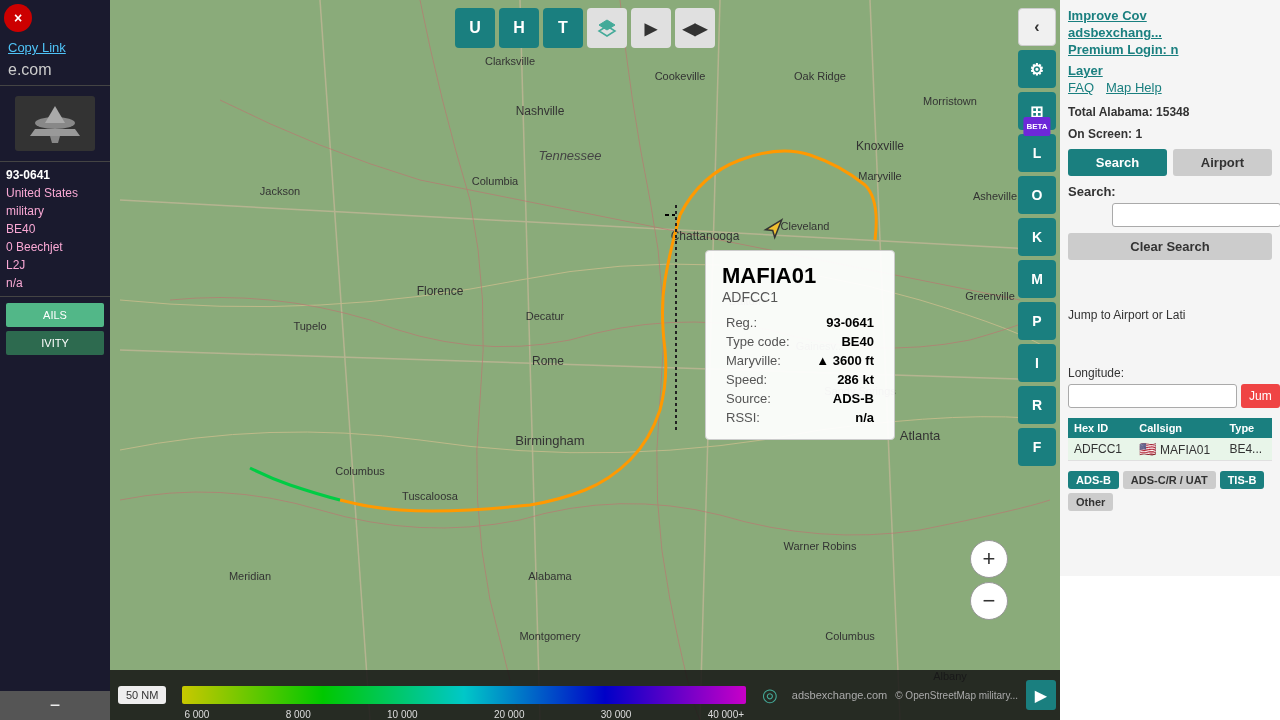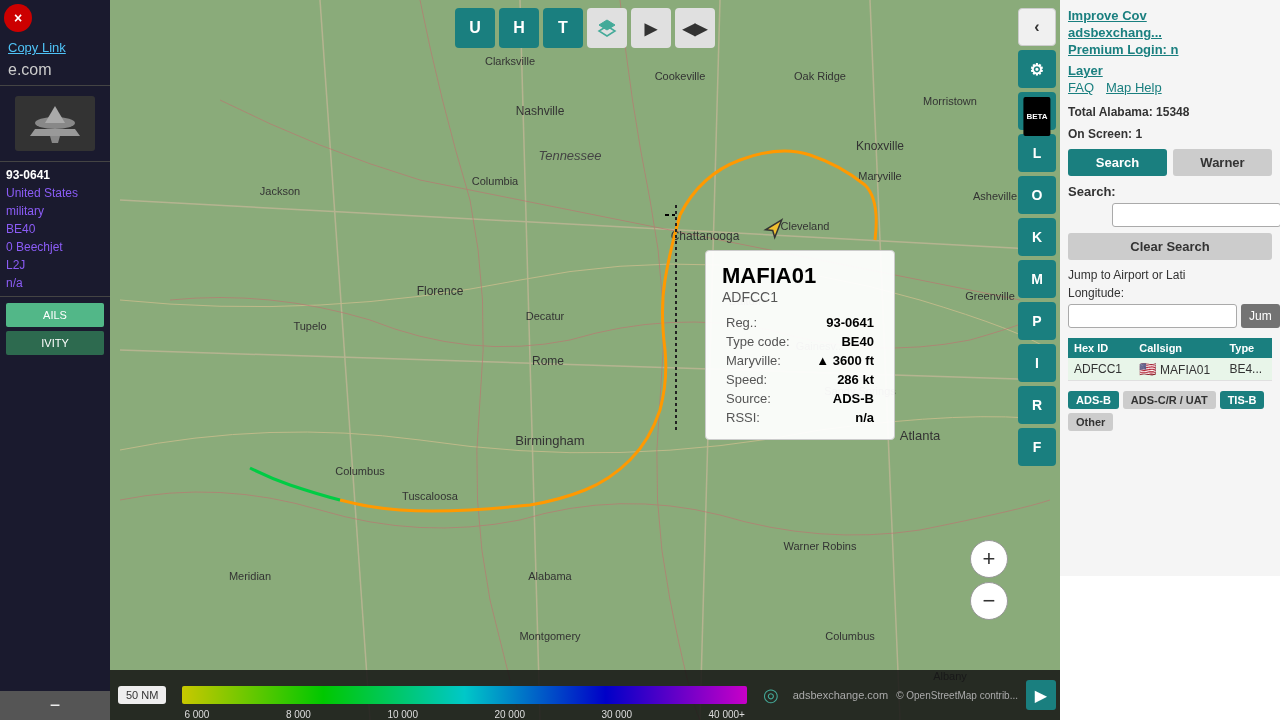--- a/index.html
+++ b/index.html
@@ -50,21 +50,21 @@
       background: #333;
       margin: 6px auto;
       border-radius: 3px;
       overflow: hidden;
       display: flex; align-items: center; justify-content: center;
     }
     #left-sidebar .aircraft-thumb svg { width: 60px; height: 45px; }
     #left-sidebar .info-row {
       padding: 2px 6px;
       font-size: 12px;
-      color: #8b5cf6;
+      color: #f9a8d4;
     }
     #left-sidebar .info-row.highlight { color: #fff; font-weight: bold; }
     #left-sidebar .nav-btn {
       background: #2d6a4f;
       color: white;
       padding: 6px 4px;
       margin: 2px 6px;
       font-size: 11px;
       text-align: center;
       cursor: pointer;
@@ -141,24 +141,24 @@
       display: flex; align-items: center; justify-content: center;
       background: #1a7f7f;
       color: white;
     }
     .rt-btn.light { background: #f0f0f0; color: #333; border: 1px solid #ccc; }
     .rt-btn.beta-wrap { position: relative; }
     .rt-btn .beta-tag {
       position: absolute;
       bottom: -6px; left: 50%;
       transform: translateX(-50%);
-      background: #000000;
+      background: #6d28d9;
       color: white;
       font-size: 8px;
-      padding: 15px 3px;
+      padding: 5px 3px;
       border-radius: 2px;
     }
     .rt-btn.letter { background: #1a7f7f; color: white; font-size: 14px; }
 
     
     #zoom-controls {
       position: absolute;
       right: 52px;
       bottom: 100px;
       display: flex;
@@ -366,36 +366,37 @@
       border-radius: 3px;
       font-size: 13px;
       cursor: pointer;
       margin-bottom: 8px;
       font-weight: bold;
     }
     #right-panel .jump-label {
       font-size: 12px;
       color: #333;
       margin-bottom: 4px;
+      margin-top: 40px;
     }
     #right-panel .jump-row {
       display: flex;
       gap: 4px;
       margin-bottom: 10px;
     }
     #right-panel .jump-input {
       flex: 1;
       padding: 4px 6px;
       border: 1px solid #aaa;
       border-radius: 3px;
       font-size: 12px;
     }
     #right-panel .jump-btn {
       padding: 4px 8px;
-      background: #737373;
+      background: #ef4444;
       color: white;
       border: none;
       border-radius: 3px;
       font-size: 12px;
       cursor: pointer;
     }
     
     #filter-table {
       width: 100%;
       border-collapse: collapse;
@@ -637,21 +638,21 @@
           <span>20 000</span>
           <span>30 000</span>
           <span>40 000+</span>
         </div>
       </div>
     </div>
     <div style="display:flex;align-items:center;gap:6px;">
       <span style="color:#4a9;font-size:18px;">◎</span>
       <div id="logo-bar">adsbexchange.com</div>
     </div>
-    <div id="copyright">© OpenStreetMap contrib...</div>
+    <div id="copyright">© OpenStreetMap military...</div>
     <div id="nav-arrow-bottom">▶</div>
   </div>
 
 </div>
 
 <div id="right-panel">
   <div class="improve-cov">Improve Cov</div>
   <div class="improve-cov">adsbexchang...</div>
   <div class="premium">Premium Login: n</div>
   <div class="improve-cov">Layer</div>
@@ -662,21 +663,21 @@
   <div class="stats">
     <span>Total Alabama:</span>
     <span>15348</span>
   </div>
   <div class="stats">
     <span>On Screen:</span>
     <span>1</span>
   </div>
   <div class="btn-row">
     <button class="panel-btn teal">Search</button>
-    <button class="panel-btn gray">Warner</button>
+    <button class="panel-btn gray">Airport</button>
   </div>
   <div class="search-label">Search:</div>
   <div class="search-row">
     <input class="search-input" type="text" placeholder="" style="">
     <button class="search-btn">Sear</button>
   </div>
   <button class="clear-search-btn">Clear Search</button>
   <div class="jump-label">Jump to Airport or Lati</div>
   <div class="jump-label">Longitude:</div>
   <div class="jump-row">

